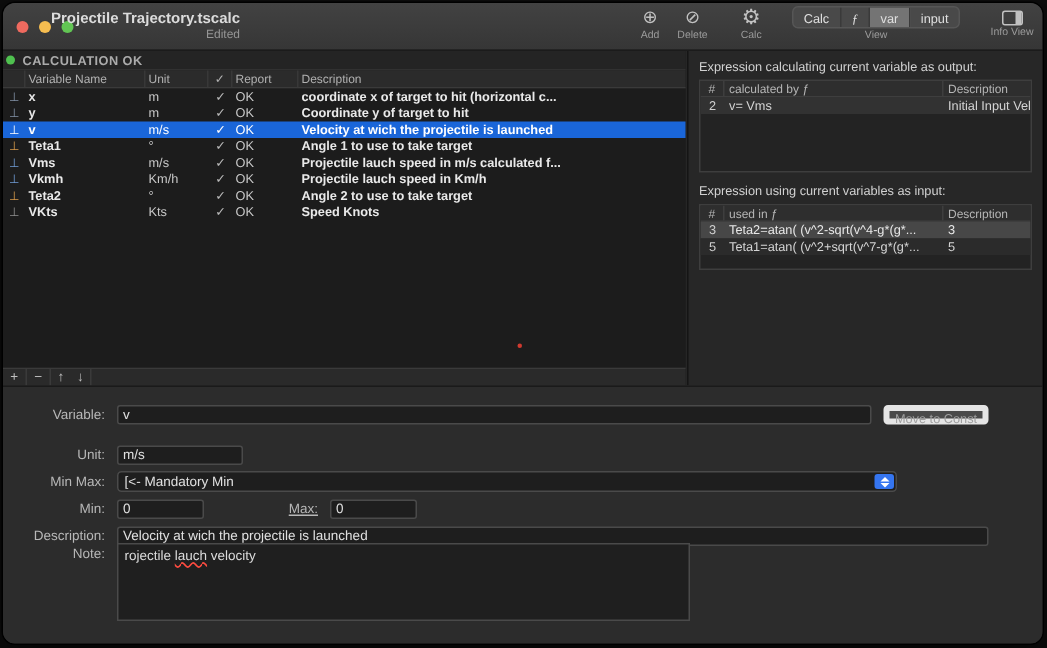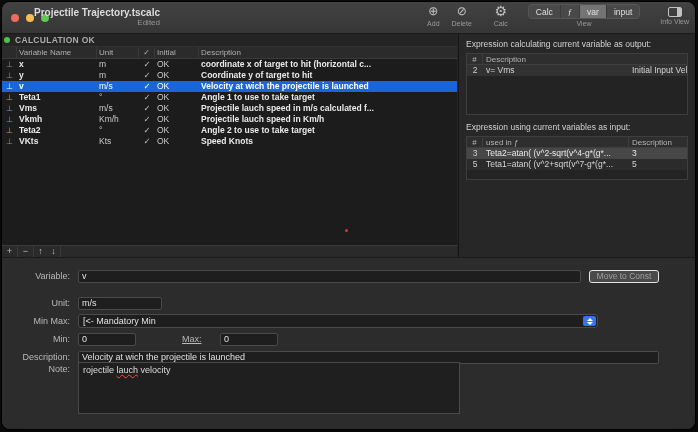--- a/index.html
+++ b/index.html
@@ -75,32 +75,32 @@
   .x-row.hl { background:#474747; color:#e8e8e8; }
   .x-row.dim { background:#2b2b2b; }
 
   
   .form { position:absolute; left:0; top:255px; right:0; bottom:0; background:#2c2c2c; border-top:1px solid #1a1a1a; }
   .f-row { position:absolute; left:10px; right:36px; height:14px; display:flex; align-items:center; }
   .f-label { width:58px; text-align:right; margin-right:8px; font-size:9px; color:#b8b8b8; flex:none; }
   .f-input { height:13px; background:#1e1e1e; border:1px solid #4a4a4a; border-radius:2px; color:#e0e0e0;
              font-size:9px; font-family:"Liberation Sans", sans-serif; padding:0 3px; outline:none; }
   .grow { flex:1; }
-  .btn { height:13px; width:70px; margin-left:8px; background:#4a4a4a; border:1px solid #e5e5e5; border-radius:3px;
+  .btn { height:13px; width:70px; margin-left:8px; background:#4a4a4a; border:4px solid #e5e5e5; border-radius:3px;
          color:#9f9f9f; font-size:8.5px; line-height:11px; text-align:center; flex:none; cursor:default; }
   .popup { position:relative; width:520px; height:14px; background:#1e1e1e; border:1px solid #4a4a4a; border-radius:3px; cursor:default; }
   .popup-value { font-size:9px; color:#e0e0e0; line-height:12px; padding-left:4px; display:block; overflow:hidden; white-space:nowrap; }
   .chev { position:absolute; right:1px; top:1px; width:13px; height:10px; background:#3575f0; border-radius:2px;
           display:flex; flex-direction:column; align-items:center; justify-content:center; gap:1px; }
   .chev i { display:block; width:0; height:0; border-left:3px solid transparent; border-right:3px solid transparent; }
   .chev .up { border-bottom:3px solid #fff; }
   .chev .down { border-top:3px solid #fff; }
   .w-unit { width:84px; }
   .w-min { width:58px; }
-  .maxlab { width:30px; margin-left:46px; margin-right:8px; font-size:9px; color:#b8b8b8;text-decoration:underline; }
+  .maxlab { width:30px; margin-left:46px; text-align:right; margin-right:8px; font-size:9px; color:#b8b8b8;text-decoration:underline; }
   .note-label { align-items:flex-start; }
   .note-box { position:absolute; left:76px; top:104px; width:382px; height:52px; background:#1f1f1f; border:1px solid #4a4a4a;
               font-size:9px; color:#dcdcdc; padding:2px 4px; line-height:11px; }
   .misspell { text-decoration:underline; text-decoration-style:wavy; text-decoration-color:#ff4b40; }
 </style>
 </head>
 <body>
 
 <div class="window">
 
@@ -146,21 +146,21 @@
   <div class="left-panel">
     <div class="status-bar">
       <div class="status-dot"></div>
       <div class="status-text">CALCULATION OK</div>
     </div>
     <div class="grid thead">
       <div></div>
       <div>Variable Name</div>
       <div>Unit</div>
       <div class="c-check">✓</div>
-      <div>Initial</div>
+      <div>Report</div>
       <div>Description</div>
     </div>
     <div class="rows">
       <div class="grid vrow">
         <div class="ricon c-in">⊥</div>
         <div class="cell-name">x</div>
         <div>m</div>
         <div class="cell-check">✓</div>
         <div>OK</div>
         <div class="cell-desc">coordinate x of target to hit (horizontal c...</div>
@@ -230,20 +230,21 @@
         <div class="rt-btn">↓</div>
       </div>
     </div>
   </div>
 
   <div class="right-panel">
     <div class="sec-title">Expression calculating current variable as output:</div>
     <div class="x-table x-t1">
       <div class="xgrid x-header">
         <div class="xnum">#</div>
+        <div class="fn-cell">calculated by ƒ</div>
         <div>Description</div>
       </div>
       <div class="xgrid x-row">
         <div class="xnum">2</div>
         <div>v= Vms</div>
         <div>Initial Input Velocity of pr...</div>
       </div>
     </div>
     <div class="sec-title">Expression using current variables as input:</div>
     <div class="x-table x-t2">

